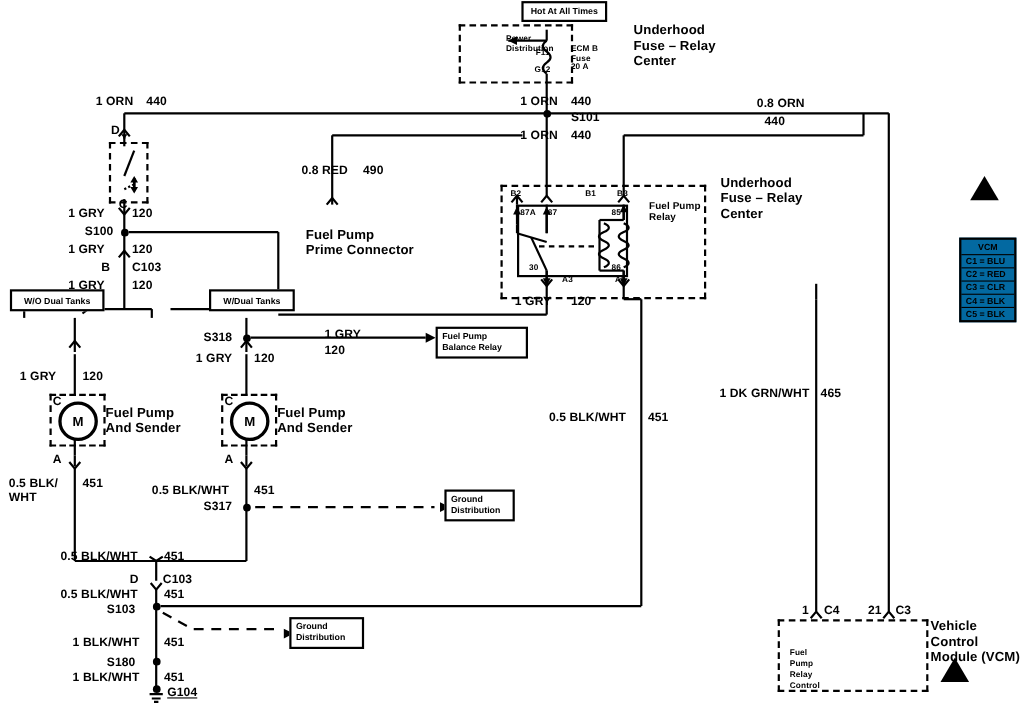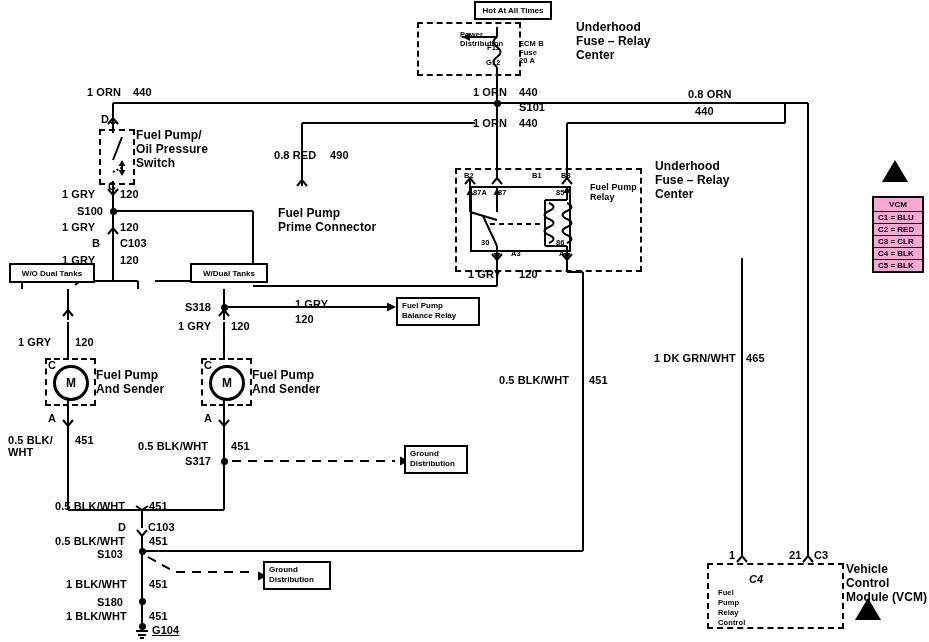--- a/index.html
+++ b/index.html
@@ -14,22 +14,22 @@
   .tagbox{position:absolute;border:2px solid #000;background:#fff;
           font-size:8px;font-weight:bold;line-height:9px;text-align:center;
           display:flex;align-items:center;justify-content:center;padding:1px 3px;}
   .refbox{position:absolute;border:2px solid #000;background:#fff;
           font-size:8px;font-weight:bold;line-height:9.5px;padding:2px 4px;}
   .dot{position:absolute;width:7px;height:7px;border-radius:50%;background:#000;}
   .motor{position:absolute;width:30px;height:30px;border:3px solid #000;border-radius:50%;
          background:#fff;display:flex;align-items:center;justify-content:center;
          font-size:12px;font-weight:bold;}
   svg.ov{position:absolute;left:0;top:0;width:929px;height:642px;pointer-events:none;}
-  .vcmtbl{position:absolute;border:2px solid #000;background:#f9a8d4;font-size:8px;
-          font-weight:bold;line-height:11px;}
+  .vcmtbl{position:absolute;border:2px solid #000;background:#0369a1;font-size:8px;
+          font-weight:bold;line-height:11px;margin-top:20px;}
   .vcmtbl .hd{text-align:center;border-bottom:1.5px solid #000;padding:1px 0;}
   .vcmtbl .rw{padding:0px 4px;border-bottom:1px solid #000;}
   .vcmtbl .rw:last-child{border-bottom:none;}
   .tri{position:absolute;width:0;height:0;border-left:13px solid transparent;
        border-right:13px solid transparent;border-bottom:22px solid #000;}
 </style>
 </head>
 <body>
 
 <div id="sheet">
@@ -274,23 +274,20 @@
   <div class="lbl" style="left:519px;top:101px;">S101</div>
   <div class="lbl" style="left:473px;top:117px;">1 ORN</div>
   <div class="lbl" style="left:519px;top:117px;">440</div>
   <div class="lbl" style="left:688px;top:88px;">0.8 ORN</div>
   <div class="lbl" style="left:695px;top:105px;">440</div>
 
   <div class="lbl" style="left:87px;top:86px;">1 ORN</div>
   <div class="lbl" style="left:133px;top:86px;">440</div>
   <div class="lbl" style="left:101px;top:113px;">D</div>
   <div class="lbl" style="left:108px;top:180px;">C</div>
-  <div class="lbl md" style="left:136px;top:128px;">Fuel Pump/
-Oil Pressure
-Switch</div>
 
   <div class="lbl" style="left:62px;top:188px;">1 GRY</div>
   <div class="lbl" style="left:120px;top:188px;">120</div>
   <div class="lbl" style="left:77px;top:205px;">S100</div>
   <div class="lbl" style="left:62px;top:221px;">1 GRY</div>
   <div class="lbl" style="left:120px;top:221px;">120</div>
   <div class="lbl" style="left:92px;top:237px;">B</div>
   <div class="lbl" style="left:120px;top:237px;">C103</div>
   <div class="lbl" style="left:62px;top:254px;">1 GRY</div>
   <div class="lbl" style="left:120px;top:254px;">120</div>
@@ -356,21 +353,21 @@
 Center</div>
   <div class="lbl" style="left:468px;top:268px;">1 GRY</div>
   <div class="lbl" style="left:519px;top:268px;">120</div>
 
   <div class="lbl" style="left:499px;top:374px;">0.5 BLK/WHT</div>
   <div class="lbl" style="left:589px;top:374px;">451</div>
   <div class="lbl" style="left:654px;top:352px;">1 DK GRN/WHT</div>
   <div class="lbl" style="left:746px;top:352px;">465</div>
 
   <div class="lbl" style="left:729px;top:549px;">1</div>
-  <div class="lbl" style="left:749px;top:573px;font-style:italic;">C4</div>
+  <div class="lbl" style="left:749px;top:549px;">C4</div>
   <div class="lbl" style="left:789px;top:549px;">21</div>
   <div class="lbl" style="left:814px;top:549px;">C3</div>
   <div class="lbl xs" style="left:718px;top:588px;line-height:10px;">Fuel
 Pump
 Relay
 Control</div>
   <div class="lbl md" style="left:846px;top:562px;">Vehicle
 Control
 Module (VCM)</div>
 

